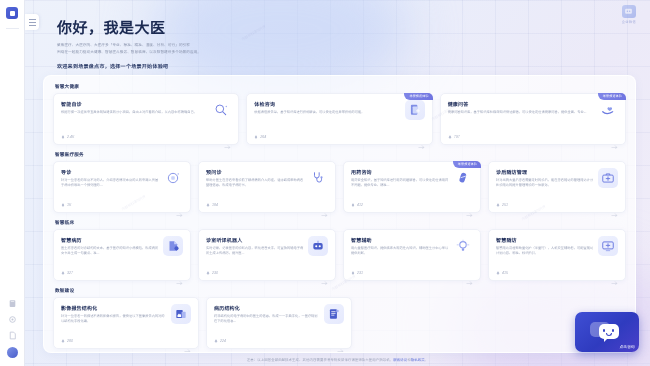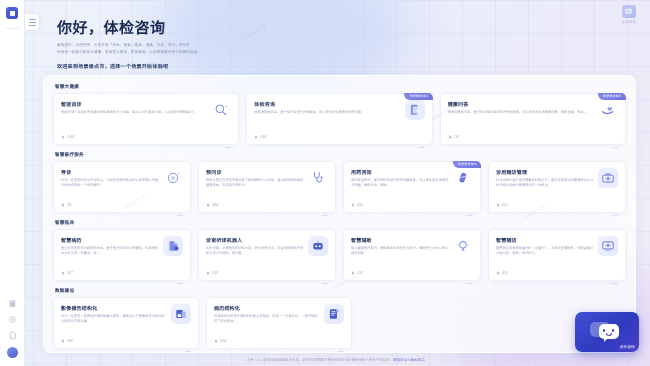--- a/index.html
+++ b/index.html
@@ -194,21 +194,21 @@
     <svg viewBox="0 0 16 16">
         <rect x="2" y="3" width="12" height="9" rx="2" fill="#fff" opacity=".75"></rect>
         <circle cx="6" cy="7.5" r="1.3" fill="#8297e2"></circle>
         <circle cx="10" cy="7.5" r="1.3" fill="#8297e2"></circle>
       </svg>
   </div>
   <div class="wm-text">企业微信</div>
 </div>
 
 <div class="page">
-  <div class="hero-title">你好，体检咨询</div>
+  <div class="hero-title">你好，我是大医</div>
   <div class="hero-desc">
     <p>聚焦医疗、大医疗院、大医疗多「专业、标准、精准、温度、分析、可行」的引擎</p>
     <p>围绕在一起能力驱动大健康、智慧医养服务、智慧临床，以及数智建设多个场景的应用。</p>
   </div>
   <div class="hero-sub">欢迎来到场景盘点市，选择一个场景开始体验吧</div>
 
   <div class="panel">
 
     <div class="section">
       <div class="section-title">智慧大健康</div>

